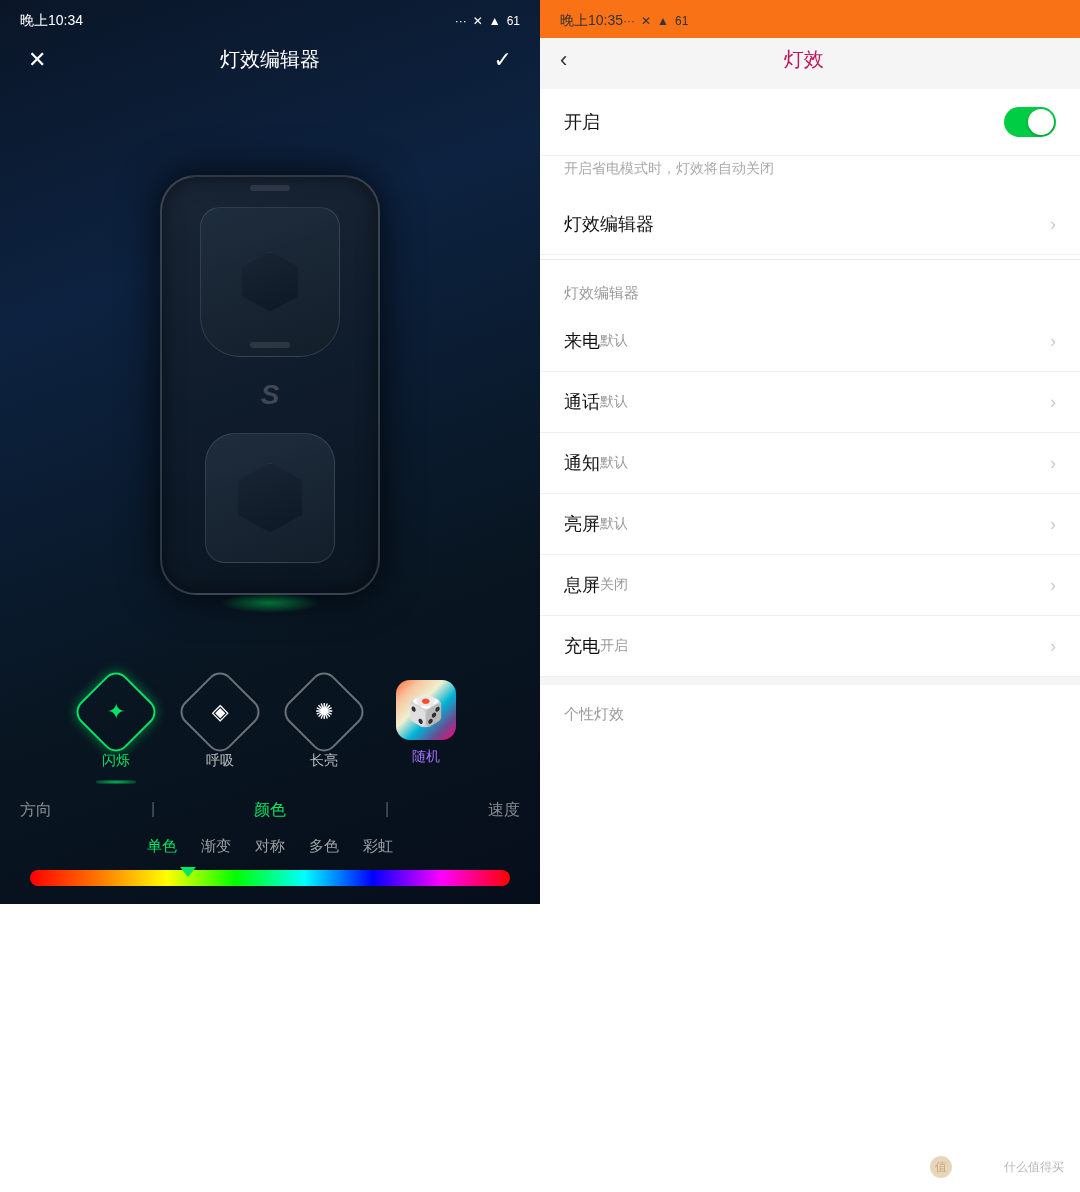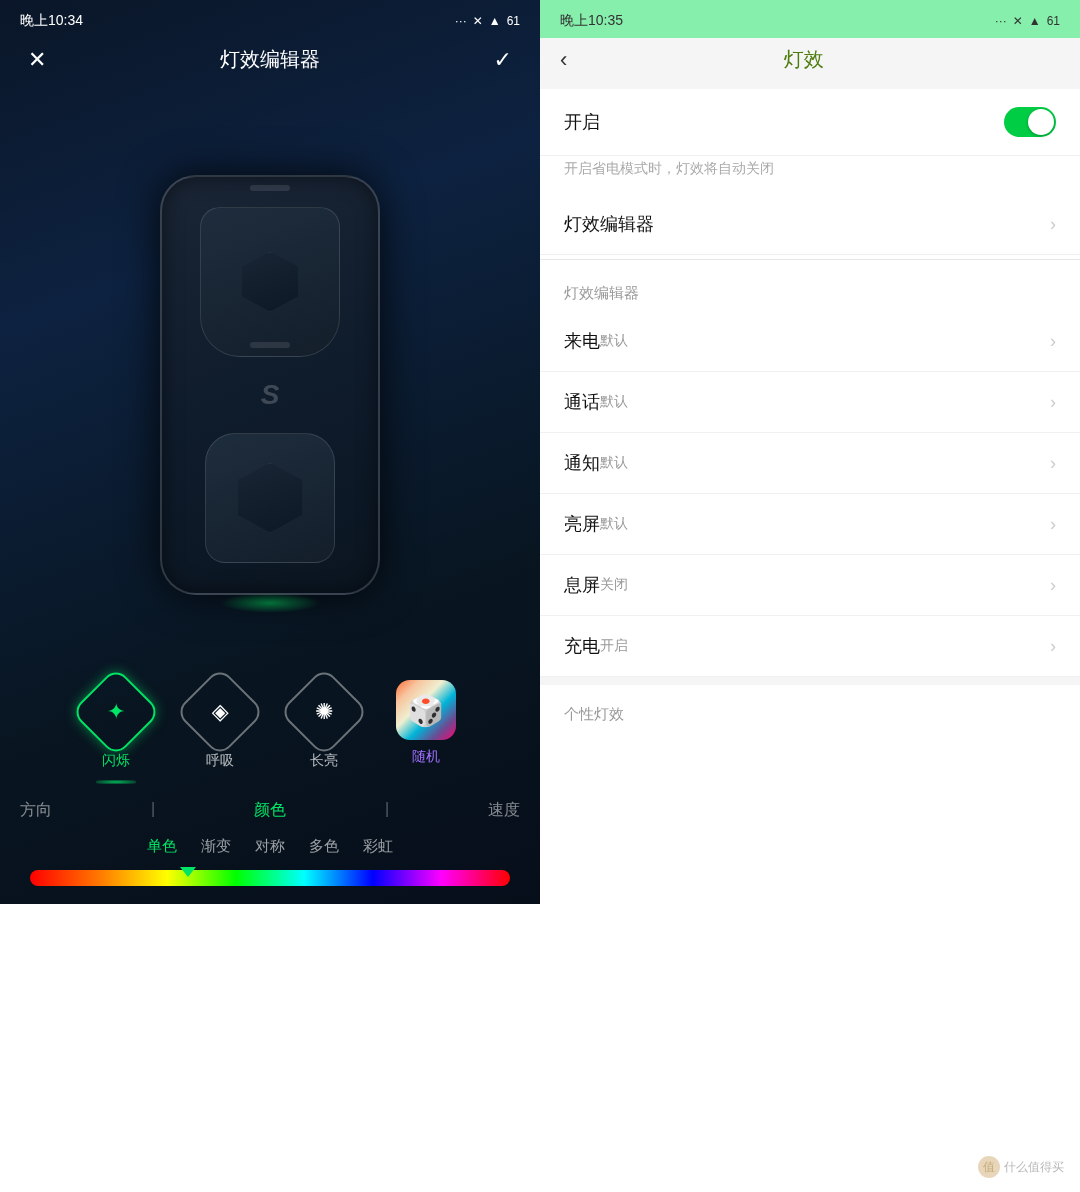--- a/index.html
+++ b/index.html
@@ -280,24 +280,23 @@
       width: 0;
       height: 0;
       border-left: 8px solid transparent;
       border-right: 8px solid transparent;
       border-top: 10px solid #00e566;
       transform: translateX(-50%);
     }
 
     .right-status-bar {
       display: flex;
-      justify-content: space-between;
       align-items: center;
       padding: 12px 20px 8px;
-      background: #86efac;
+      background: #f97316;
       font-size: 14px;
       color: #333;
     }
 
     .right-header {
       display: flex;
       align-items: center;
       padding: 8px 20px 16px;
       background: #f5f5f5;
     }
@@ -305,21 +304,21 @@
     .back-arrow {
       font-size: 22px;
       color: #333;
       cursor: pointer;
       margin-right: 20px;
     }
 
     .right-header-title {
       font-size: 20px;
       font-weight: 500;
-      color: #4d7c0f;
+      color: #be185d;
       flex: 1;
       text-align: center;
       margin-right: 40px;
     }
 
     .settings-content {
       flex: 1;
       overflow-y: auto;
       background: white;
     }
@@ -583,15 +582,15 @@
     </div>
 
     <div class="section-divider"></div>
 
     <div class="section-header">个性灯效</div>
 
   </div>
 
   <div style="position:absolute;bottom:14px;right:16px;display:flex;align-items:center;gap:4px;opacity:0.6;">
     <div style="width:22px;height:22px;background:rgba(180,120,30,0.5);border-radius:50%;display:flex;align-items:center;justify-content:center;font-size:12px;color:#a07020;">值</div>
-    <span style="font-size:12px;color:#888;">什么值得买</span>
+    <span style="font-size:12px;color:#888;margin-left:48px;">什么值得买</span>
   </div>
 </div>
 
 </body></html>

